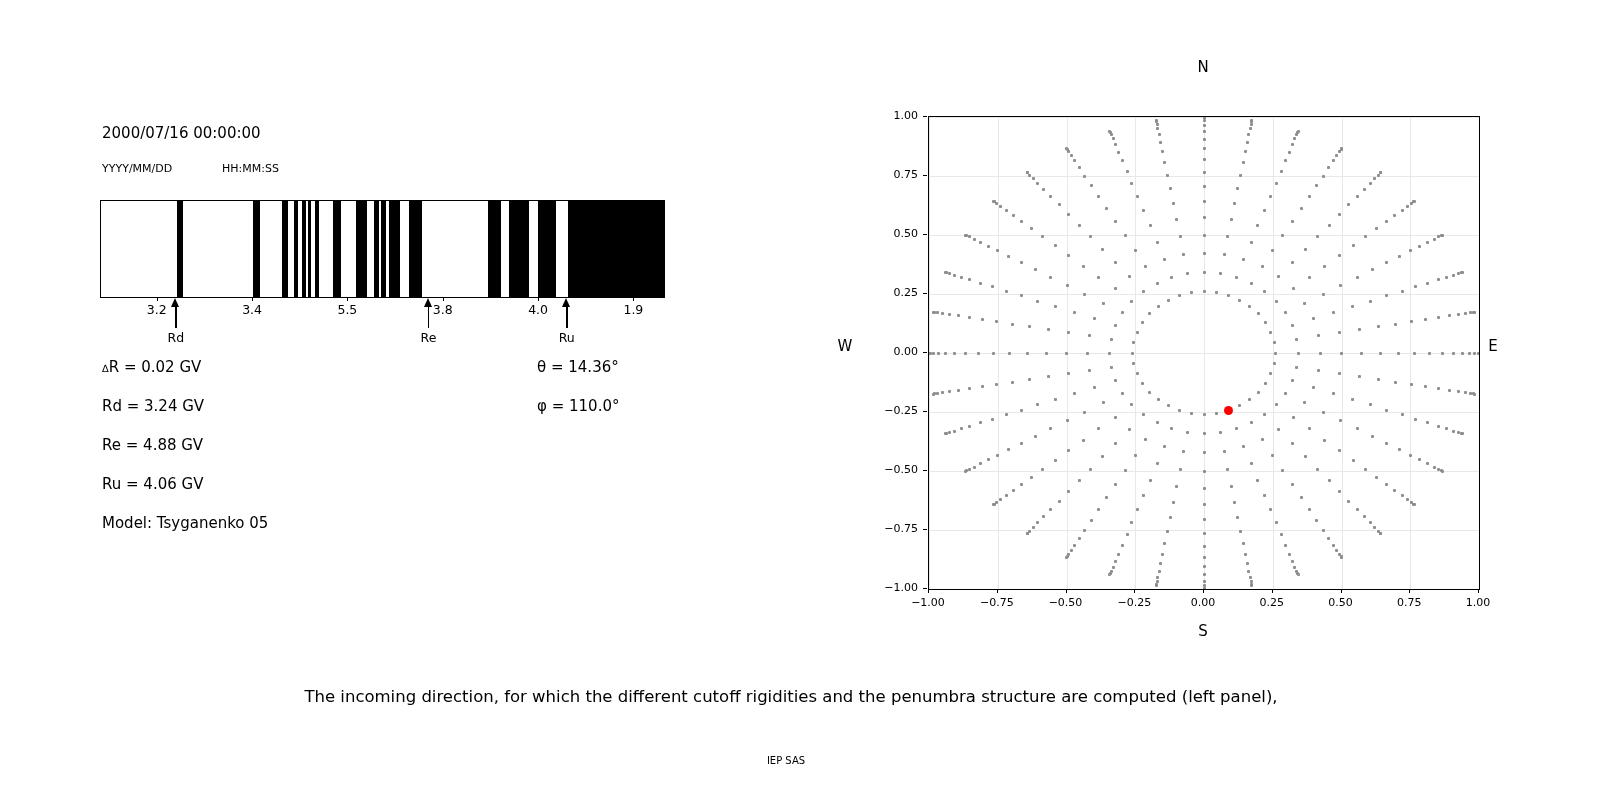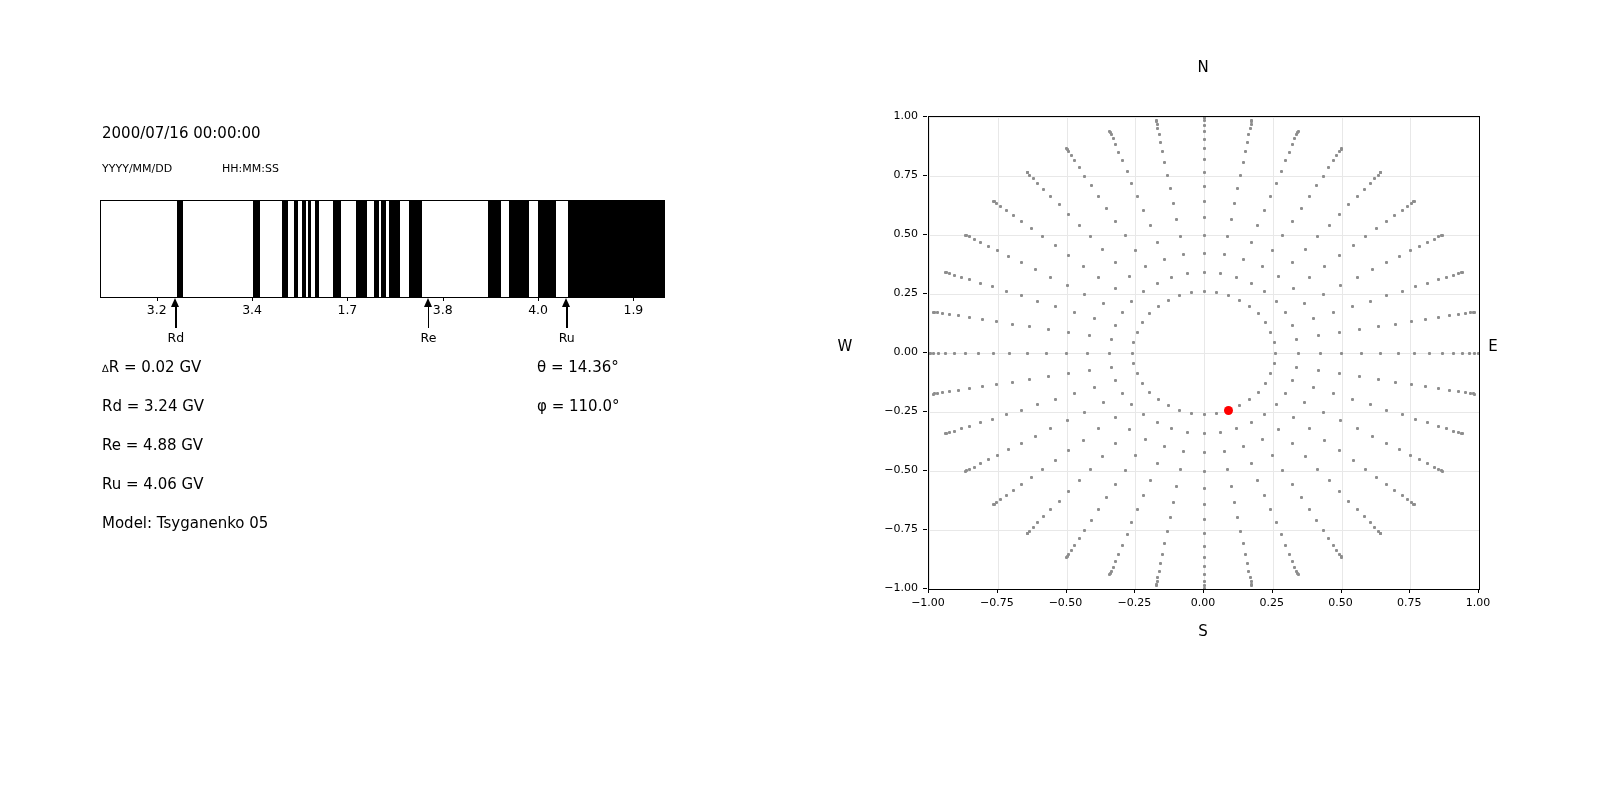--- a/index.html
+++ b/index.html
@@ -72,21 +72,21 @@
       <div class="pen-bar" style="left: 407.6px; width: 20px;"></div>
       <div class="pen-bar" style="left: 437.1px; width: 17.6px;"></div>
       <div class="pen-bar" style="left: 467.2px; width: 95.8px;"></div>
     </div>
   <div class="abs" id="penumbra-axis">
       <div class="pen-tick" style="left: 156.7px;"></div>
       <div class="pen-ticklabel" style="left: 156.7px;">3.2</div>
       <div class="pen-tick" style="left: 252.1px;"></div>
       <div class="pen-ticklabel" style="left: 252.1px;">3.4</div>
       <div class="pen-tick" style="left: 347.4px;"></div>
-      <div class="pen-ticklabel" style="left: 347.4px;">1.7</div>
+      <div class="pen-ticklabel" style="left: 347.4px;">5.5</div>
       <div class="pen-tick" style="left: 442.8px;"></div>
       <div class="pen-ticklabel" style="left: 442.8px;">3.8</div>
       <div class="pen-tick" style="left: 538.1px;"></div>
       <div class="pen-ticklabel" style="left: 538.1px;">4.0</div>
       <div class="pen-tick" style="left: 633.4px;"></div>
       <div class="pen-ticklabel" style="left: 633.4px;">1.9</div>
       <div class="pen-arrow-head" style="left: 171.3px; top: 298px;"></div>
       <div class="pen-arrow-stem" style="left: 175px; top: 306px; height: 22px;"></div>
       <div class="pen-marker-label" style="left: 175.8px;">Rd</div>
       <div class="pen-arrow-head" style="left: 424px; top: 298px;"></div>
@@ -738,14 +738,16 @@
       <div class="sc-ytick" style="top: 293px;"></div>
       <div class="sc-ylabel" style="top: 293px;">0.25</div>
       <div class="sc-ytick" style="top: 234px;"></div>
       <div class="sc-ylabel" style="top: 234px;">0.50</div>
       <div class="sc-ytick" style="top: 175px;"></div>
       <div class="sc-ylabel" style="top: 175px;">0.75</div>
       <div class="sc-ytick" style="top: 116px;"></div>
       <div class="sc-ylabel" style="top: 116px;">1.00</div>
     </div>
 
+  <div class="abs caption1">The incoming direction, for which the different cutoff rigidities and the penumbra structure are computed (left panel),</div>
+  <div class="abs credit">IEP SAS</div>
 
 </div>
 
 </body></html>

